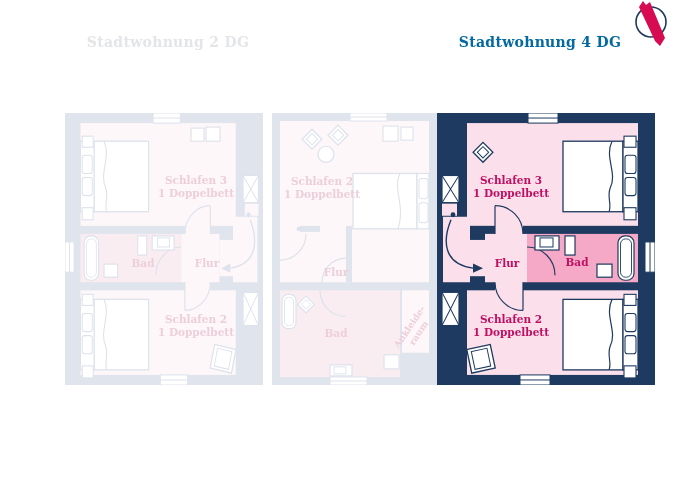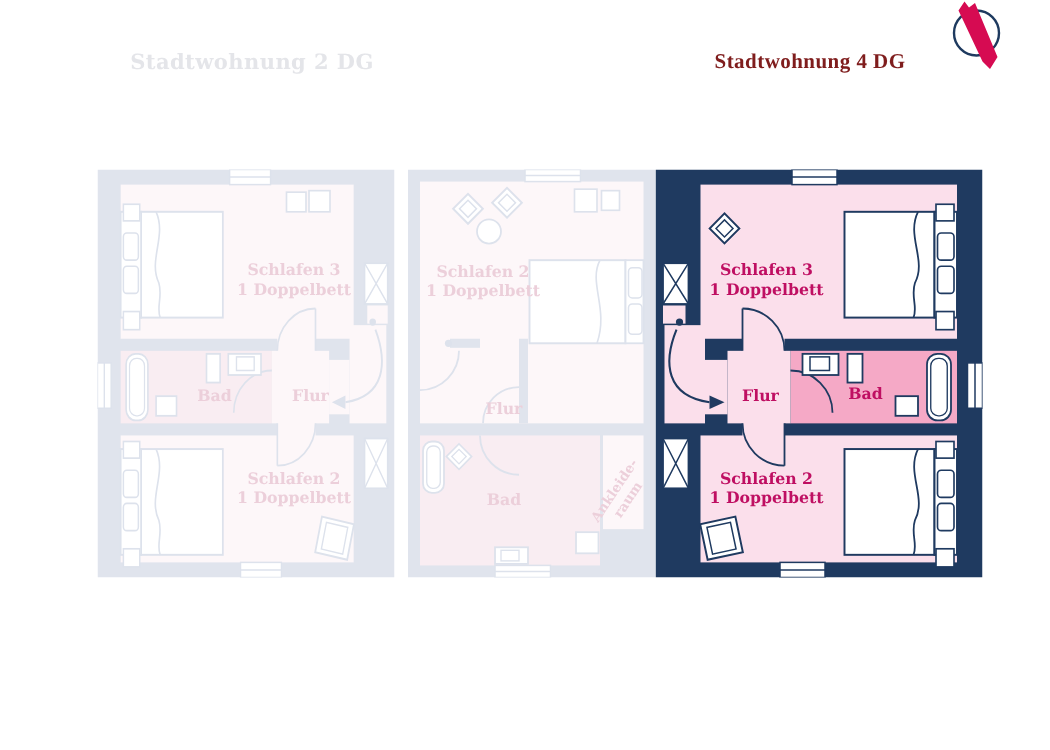--- a/index.html
+++ b/index.html
@@ -2,21 +2,21 @@
 <html><head>
 <meta charset="utf-8">
 <style>
   html,body{margin:0;padding:0;background:#fff;}
   .stage{position:relative;width:682px;height:500px;background:#ffffff;overflow:hidden;
          font-family:"DejaVu Serif","Liberation Serif",serif;}
   
   .tab{position:absolute;top:34px;transform:translateX(-50%);
        font-size:14px;font-weight:700;letter-spacing:.3px;white-space:nowrap;cursor:pointer;}
   .tab.inactive{color:#e4e5e9;}
-  .tab.active{color:#7f1d1d;font-family:Liberation Serif, serif;}
+  .tab.active{color:#0369a1;}
   #tab1{left:168px;} #tab2{left:353px;} #tab3{left:540px;}
   
   .logo{position:absolute;left:620px;top:0;width:62px;height:52px;}
   
   .plan{position:absolute;top:113px;}
   #plan-left{left:65px;}
   #plan-middle{left:272px;}
   #plan-active{left:437px;}
   .plan-colored{--navy:#1f3a60;--pink:#fbdfeb;--badpink:#f5a9c6;--white:#ffffff;--stroke:#1f3a60;}
   .plan-faded{--navy:#e0e4ed;--pink:#fdf7f9;--badpink:#f9edf2;--white:#ffffff;--stroke:#dde2ec;}

